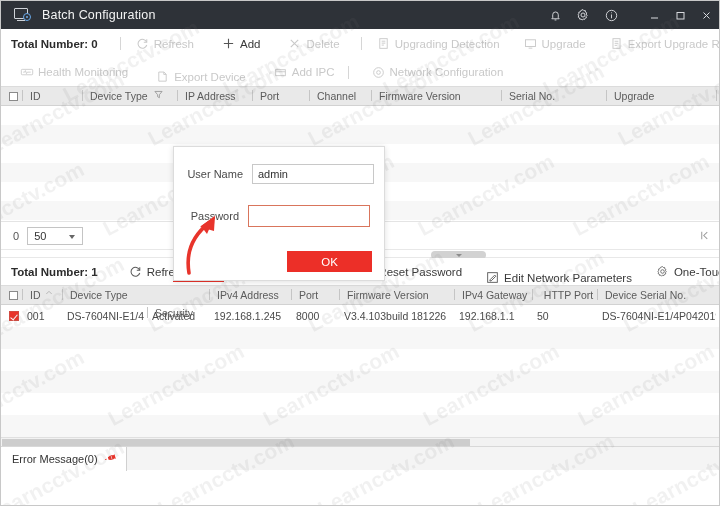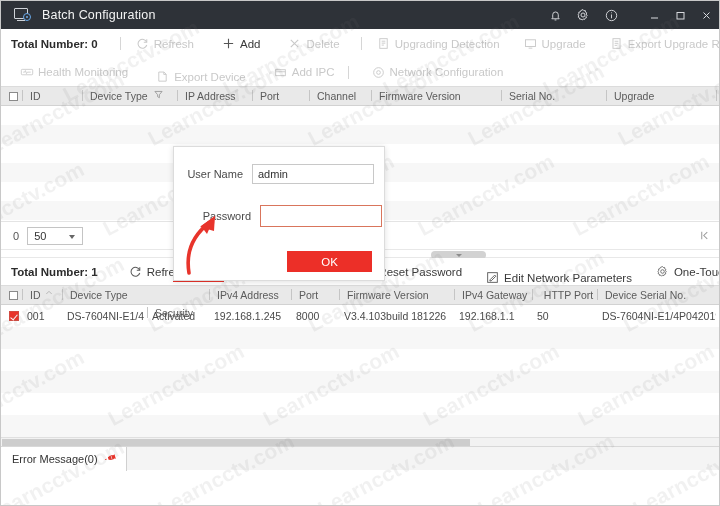--- a/index.html
+++ b/index.html
@@ -343,21 +343,21 @@
     background: #ffffff;
     border: 1px solid #dcdcdc;
     box-shadow: 0 1px 6px rgba(0,0,0,0.13);
     z-index: 60;
   }
   .field {
     position: absolute;
     display: flex; align-items: center;
   }
   .f-user { left: 12px; top: 17px; }
-  .f-pass { left: 20px; top: 58px; }
+  .f-pass { left: 8px; top: 58px; }
   .f-lbl {
     width: 66px;
     text-align: right;
     font-size: 11px;
     color: #4a4a4a;
     padding-right: 9px;
   }
   .f-in {
     width: 122px; height: 20px;
     border: 1px solid #c8c8c8;

